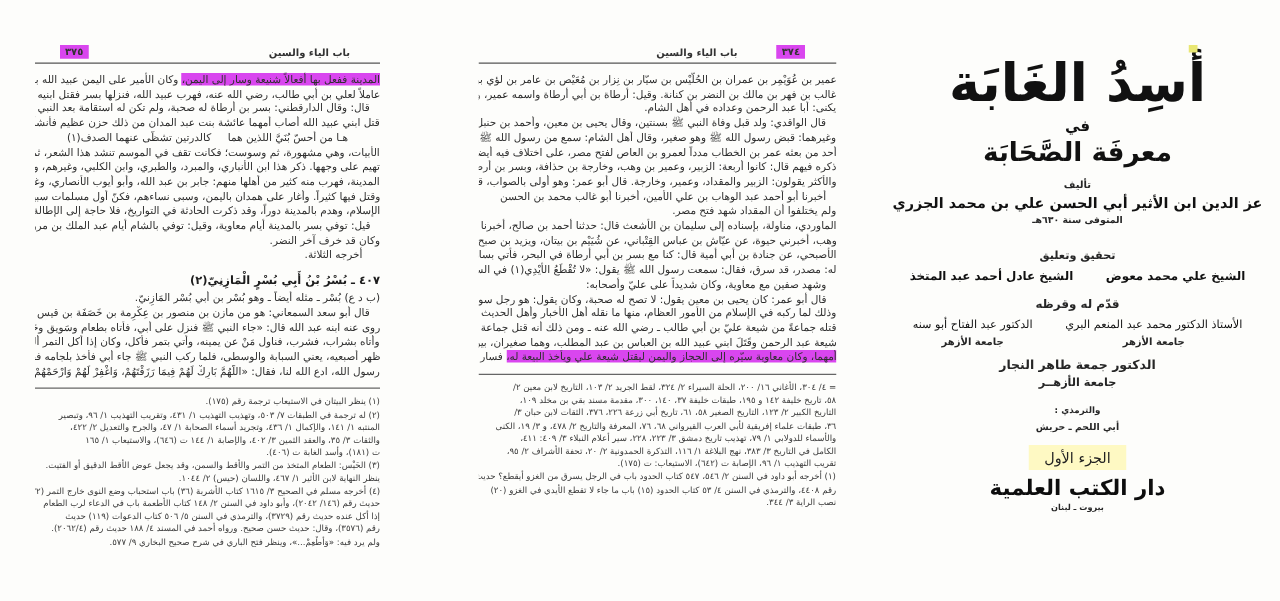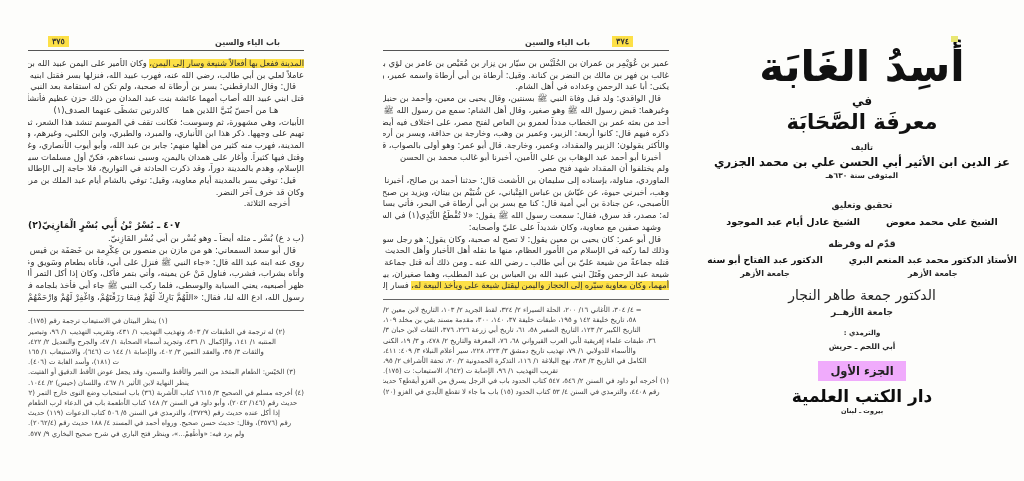--- a/index.html
+++ b/index.html
@@ -1,61 +1,61 @@
 <!DOCTYPE html>
 <html lang="ar"><head>
 <meta charset="utf-8">
 <style>
   html,body{margin:0;padding:0;}
   body{width:1024px;height:481px;background:#ffffff;font-family:"DejaVu Sans",sans-serif;color:#262626;}
   .canvas{position:relative;width:1024px;height:481px;background:#fdfdfb;overflow:hidden;}
   .page{position:absolute;direction:rtl;}
-  .hl{background:#fde047;font-family:Liberation Serif, serif;}
+  .hl{background:#d946ef;}
   
   .pg-header{display:flex;justify-content:space-between;align-items:flex-end;font-size:8px;font-weight:bold;color:#333;}
   .pg-header .pg-title{letter-spacing:.2px;}
   .head-rule{border-top:1px solid #555;height:1px;margin-top:3px;}
   .body-block{margin-top:6px;}
   .bline{font-size:8.4px;line-height:11.7px;white-space:nowrap;overflow:hidden;text-align:right;letter-spacing:-.1px;color:#2e2e2e;}
   .poetry-line{font-size:8.4px;line-height:11.7px;white-space:nowrap;overflow:hidden;text-align:center;color:#2e2e2e;}
   .takhrij-line{font-size:8.4px;line-height:11.7px;text-align:right;padding-right:14px;color:#2e2e2e;}
-  .entry-heading{font-size:9.2px;font-weight:bold;text-align:left;margin:9px 0 3px 0;color:#1d1d1d;}
+  .entry-heading{font-size:9.2px;font-weight:bold;text-align:right;margin:9px 0 3px 0;color:#1d1d1d;}
   .fn-rule{border-top:1px solid #666;height:1px;margin-top:7px;width:100%;}
   .fn-block{margin-top:4px;}
-  .fn-line{font-size:6.9px;line-height:10.2px;white-space:nowrap;overflow:hidden;text-align:left;color:#3a3a3a;letter-spacing:-.1px;}
+  .fn-line{font-size:6.9px;line-height:10.2px;white-space:nowrap;overflow:hidden;text-align:right;color:#3a3a3a;letter-spacing:-.1px;}
   .pgnum-badge{display:inline-block;padding:1px 4px;font-size:8px;font-weight:bold;}
   
   .page-left{left:28px;top:36px;width:276px;}
   .page-left .pg-title{margin-right:24px;}
   .page-left .pgnum-badge{margin-left:20px;}
   
   .page-mid{left:383px;top:36px;width:286px;}
   .page-mid .pg-title{margin-left:142px;}
-  .page-mid .pgnum-badge{margin-right:36px;}
+  .page-mid .pgnum-badge{margin-right:25px;}
   
   .page-title-pg{left:700px;top:30px;width:324px;text-align:center;}
   .speck{position:absolute;right:66px;top:6px;width:7px;height:6px;background:#e9e773;}
   .tp-main-title{font-size:42px;line-height:50px;font-weight:bold;color:#111;margin-top:12px;letter-spacing:-1px;}
   .tp-fi{font-size:12px;font-weight:bold;margin-top:2px;color:#111;}
   .tp-sub-title{font-size:21px;font-weight:bold;color:#111;margin-top:2px;letter-spacing:-.5px;}
   .tp-taleef{font-size:8px;font-weight:bold;margin-top:9px;}
   .tp-author{font-size:11.5px;font-weight:bold;margin-top:3px;color:#111;}
   .tp-died{font-size:7.5px;font-weight:bold;margin-top:2px;}
   .tp-tahqiq{font-size:9px;font-weight:bold;margin-top:20px;}
   .tp-row{display:flex;justify-content:center;gap:26px;margin-top:6px;}
   .tp-editor{font-size:9.5px;font-weight:bold;color:#111;}
   .tp-qaddama{font-size:9.5px;font-weight:bold;margin-top:11px;}
-  .tp-presenter .nm{font-size:9px;font-weight:bold;color:#111;}
+  .tp-presenter .nm{font-size:9px;font-weight:normal;color:#111;}
   .tp-presenter .af{font-size:8px;font-weight:bold;margin-top:4px;}
   .tp-center-presenter{margin-top:9px;}
-  .tp-center-presenter .nm{font-size:14px;font-weight:normal;}
+  .tp-center-presenter .nm{font-size:10px;font-weight:bold;}
   .tp-center-presenter .af{font-size:9px;font-weight:bold;margin-top:4px;letter-spacing:2px;}
   .tp-muhtawa{font-size:7px;font-weight:bold;margin-top:12px;}
   .tp-muhtawa-val{font-size:7.5px;font-weight:bold;margin-top:5px;}
-  .tp-volume{display:inline-block;margin-top:10px;padding:3px 12px;font-size:11.5px;font-weight:bold;background:#f0abfc;color:#222;}
+  .tp-volume{display:inline-block;margin-top:10px;padding:3px 12px;font-size:11.5px;font-weight:normal;background:#fef9c3;color:#222;}
   .tp-publisher{font-size:17px;font-weight:bold;margin-top:5px;color:#0d0d0d;letter-spacing:-.5px;}
   .tp-city{font-size:6.5px;font-weight:bold;margin-top:1px;letter-spacing:1px;}
 </style>
 </head>
 <body>
 
 <div class="canvas">
 
   <div class="page page-left">
     <div class="pg-header">
@@ -142,35 +142,36 @@
     <div class="fn-block">
         <div class="fn-line">= ٤/ ٣٠٤، الأغاني ١٦/ ٢٠٠، الحلة السيراء ٢/ ٣٢٤، لقط الجريد ٢/ ١٠٣، التاريخ لابن معين ٢/</div>
         <div class="fn-line">٥٨، تاريخ خليفة ١٤٢ و ١٩٥، طبقات خليفة ٣٧، ١٤٠، ٣٠٠، مقدمة مسند بقي بن مخلد ١٠٩،</div>
         <div class="fn-line">التاريخ الكبير ٢/ ١٢٣، التاريخ الصغير ٥٨، ٦١، تاريخ أبي زرعة ٢٢٦، ٣٧٦، الثقات لابن حبان ٣/</div>
         <div class="fn-line">٣٦، طبقات علماء إفريقية لأبي العرب القيرواني ٦٨، ٧٦، المعرفة والتاريخ ٢/ ٤٧٨، و ٣/ ١٩، الكنى</div>
         <div class="fn-line">والأسماء للدولابي ١/ ٧٩، تهذيب تاريخ دمشق ٣/ ٢٢٣، ٢٢٨، سير أعلام النبلاء ٣/ ٤٠٩: ٤١١،</div>
         <div class="fn-line">الكامل في التاريخ ٣/ ٣٨٣، نهج البلاغة ١/ ١١٦، التذكرة الحمدونية ٢/ ٢٠، تحفة الأشراف ٢/ ٩٥،</div>
         <div class="fn-line">تقريب التهذيب ١/ ٩٦، الإصابة ت (٦٤٢)، الاستيعاب: ت (١٧٥).</div>
         <div class="fn-line">(١) أخرجه أبو داود في السنن ٢/ ٥٤٦، ٥٤٧ كتاب الحدود باب في الرجل يسرق من الغزو أيقطع؟ حديث</div>
         <div class="fn-line">رقم ٤٤٠٨، والترمذي في السنن ٤/ ٥٣ كتاب الحدود (١٥) باب ما جاء لا تقطع الأيدي في الغزو (٢٠)</div>
+        <div class="fn-line">نصب الراية ٣/ ٣٤٤.</div>
       </div>
   </div>
 
   <div class="page page-title-pg">
     <div class="speck"></div>
     <div class="tp-main-title">أسِدُ الغَابَة</div>
     <div class="tp-fi">في</div>
     <div class="tp-sub-title">معرفَة الصَّحَابَة</div>
     <div class="tp-taleef">تأليف</div>
     <div class="tp-author">عز الدين ابن الأثير أبي الحسن علي بن محمد الجزري</div>
     <div class="tp-died">المتوفى سنة ٦٣٠هـ</div>
     <div class="tp-tahqiq">تحقيق وتعليق</div>
     <div class="tp-row">
       <span class="tp-editor">الشيخ علي محمد معوض</span>
-      <span class="tp-editor">الشيخ عادل أيام عبد الموجود</span>
+      <span class="tp-editor">الشيخ عادل أحمد عبد المتخذ</span>
     </div>
     <div class="tp-qaddama">قدّم له وقرظه</div>
     <div class="tp-row">
       <span class="tp-presenter">
         <div class="nm">الأستاذ الدكتور محمد عبد المنعم البري</div>
         <div class="af">جامعة الأزهر</div>
       </span>
       <span class="tp-presenter">
         <div class="nm">الدكتور عبد الفتاح أبو سنه</div>
         <div class="af">جامعة الأزهر</div>

